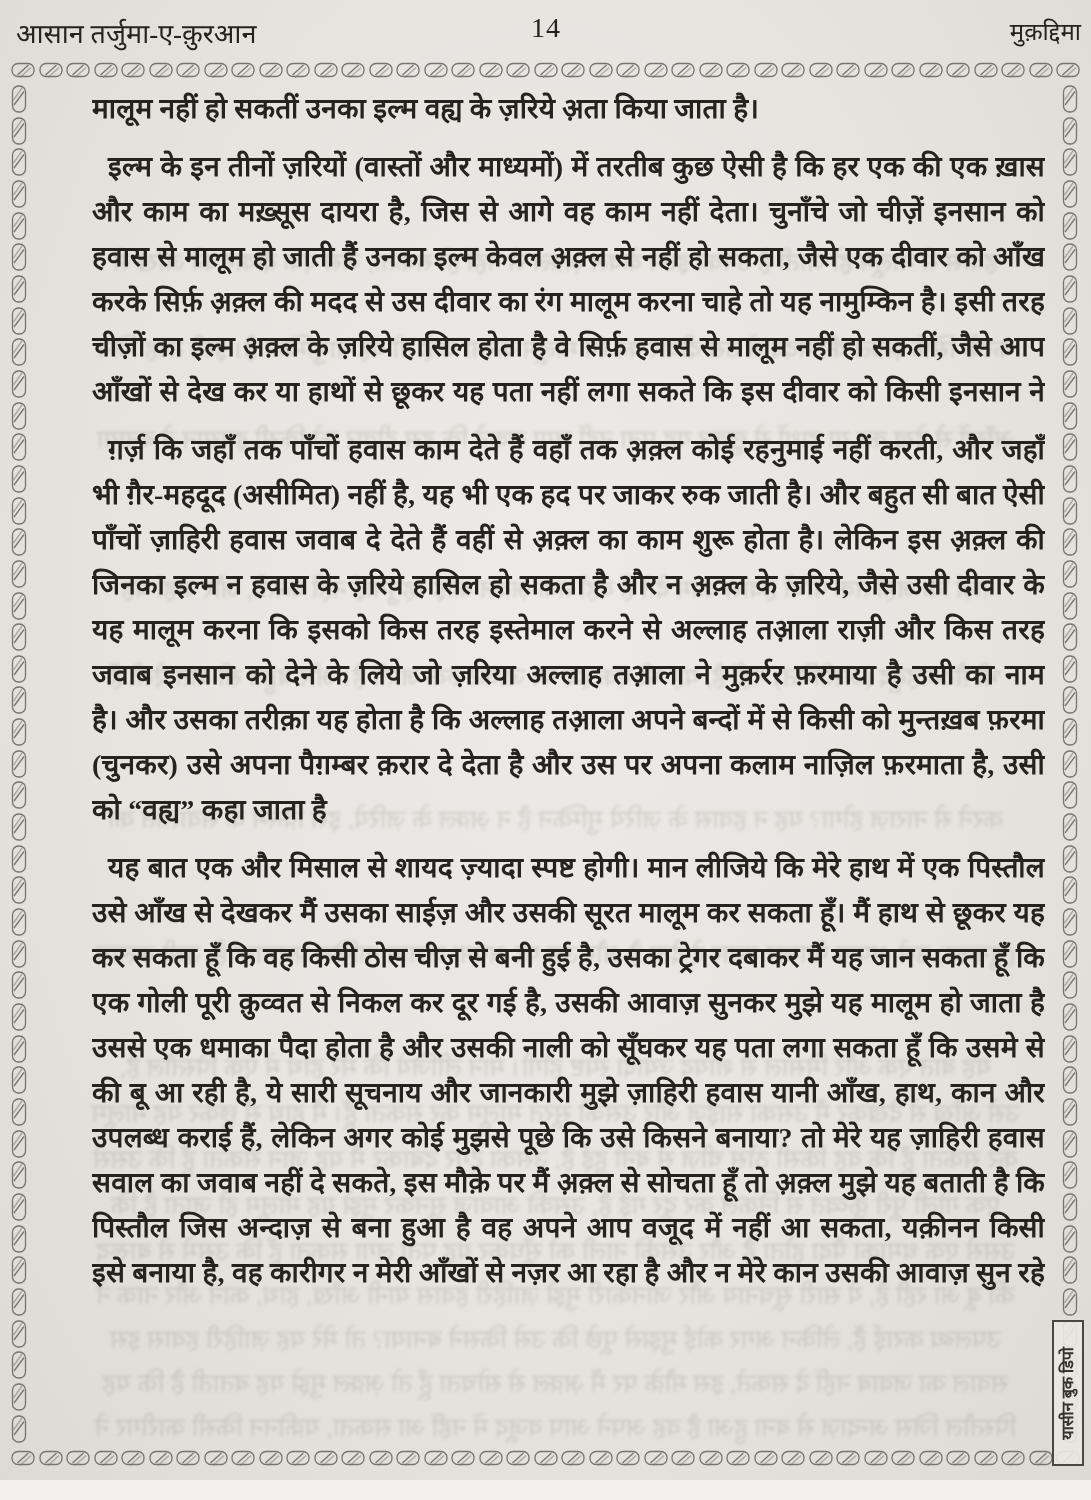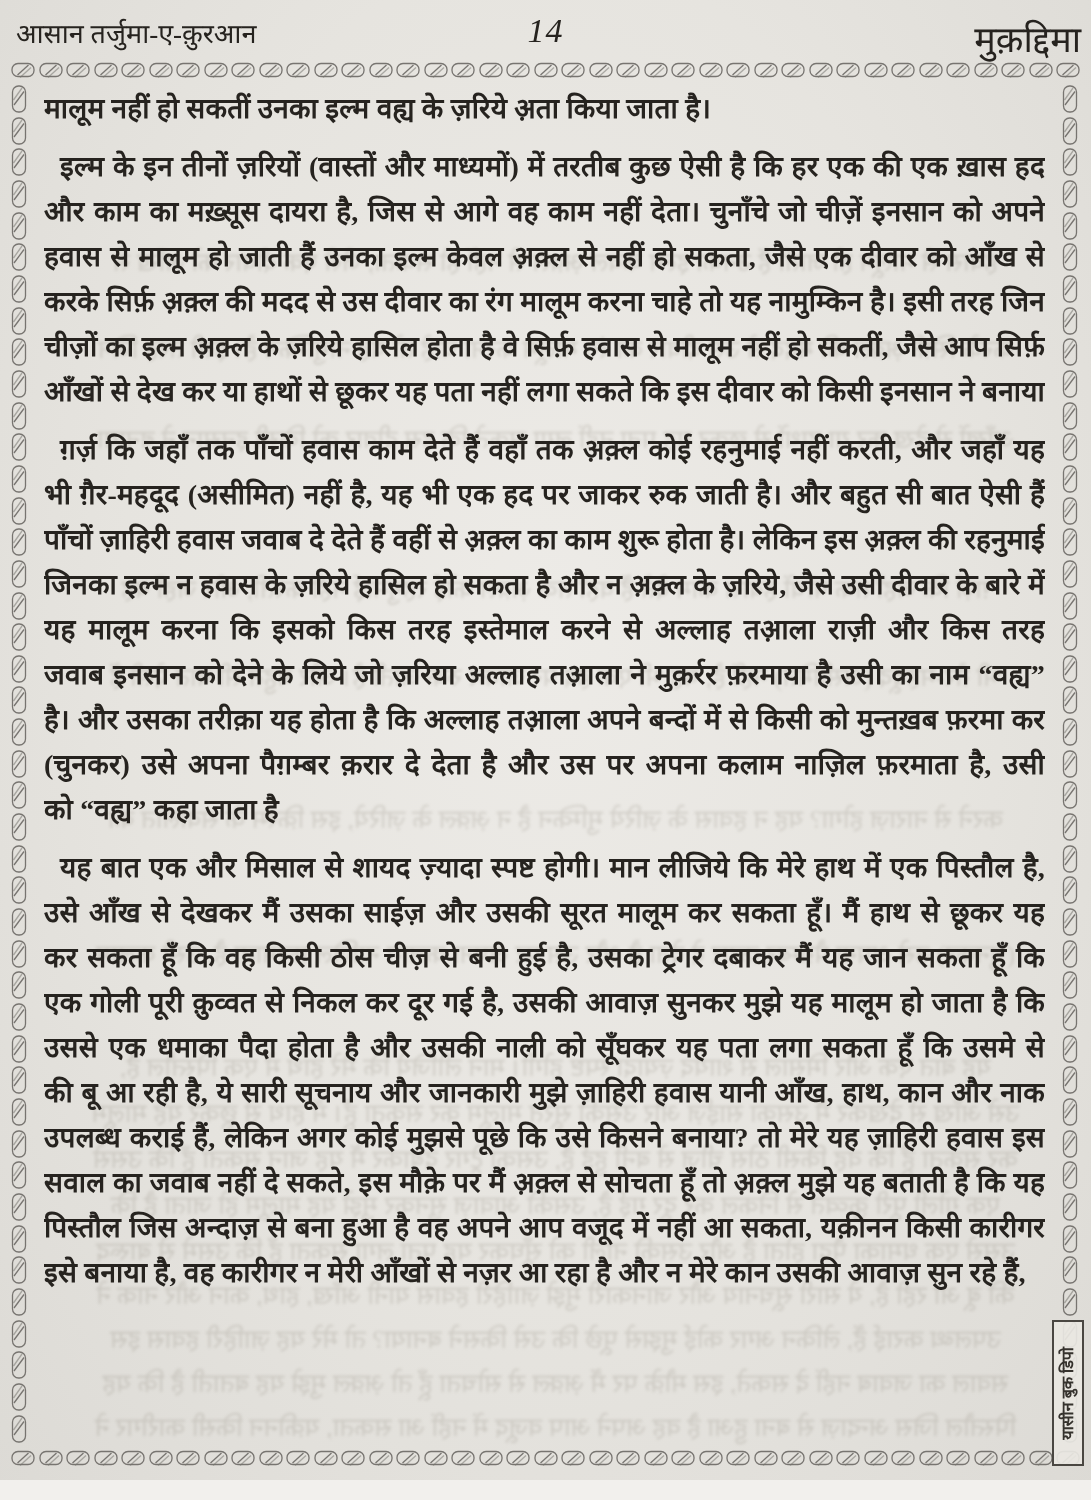--- a/index.html
+++ b/index.html
@@ -6,37 +6,37 @@
   body{
     width:1091px;height:1500px;overflow:hidden;position:relative;
     background:radial-gradient(ellipse at 50% 42%, #edebe7 0%, #e6e4df 55%, #dcdad5 100%);
     font-family:"Liberation Serif","DejaVu Serif",serif;
     color:#26231f;
   }
   .scan-page{position:absolute;inset:0;padding-left:36px;}
   
   .header{position:absolute;top:14px;left:16px;right:10px;height:36px;z-index:2;}
   .hdr-left{position:absolute;left:0;top:0;font-size:27px;}
-  .hdr-page{position:absolute;left:50%;top:-2px;transform:translateX(-58%);font-size:34px;letter-spacing:1px;font-style:italic;}
-  .hdr-right{position:absolute;right:0;top:0;font-size:36px;}
+  .hdr-page{position:absolute;left:50%;top:-2px;transform:translateX(-58%);font-size:28px;letter-spacing:1px;}
+  .hdr-right{position:absolute;right:0;top:0;font-size:24px;}
   
   .chain-h{position:absolute;left:10px;right:10px;height:24px;display:flex;justify-content:space-between;align-items:center;z-index:2;}
   .chain-top{top:58px;}
   .chain-bottom{top:1446px;}
   .chain-v{position:absolute;top:84px;height:1360px;width:22px;display:flex;flex-direction:column;justify-content:space-between;align-items:center;z-index:2;}
   .chain-left{left:8px;}
   .chain-right{right:10px;}
   .clk rect,.clk path{stroke:#777470;stroke-width:1.3;fill:none;}
   
   .content{position:absolute;left:44px;right:46px;top:86px;z-index:1;}
   .para{margin-bottom:13px;}
   .line{
     font-size:28px;line-height:45px;height:45px;overflow:hidden;
     text-align:justify;text-align-last:justify;
-    font-weight:600;letter-spacing:.2px;
+    font-weight:600;letter-spacing:.2px;margin-left:48px;
   }
   .line.last{text-align-last:left;}
   .line.first-indent{text-indent:16px;}
   
   .ghost{
     position:absolute;left:90px;right:70px;height:40px;overflow:hidden;
     transform:scaleX(-1);filter:blur(1.4px);opacity:.26;color:#8d877b;
     font-size:26px;line-height:40px;white-space:nowrap;z-index:0;pointer-events:none;
     text-align:center;
   }

